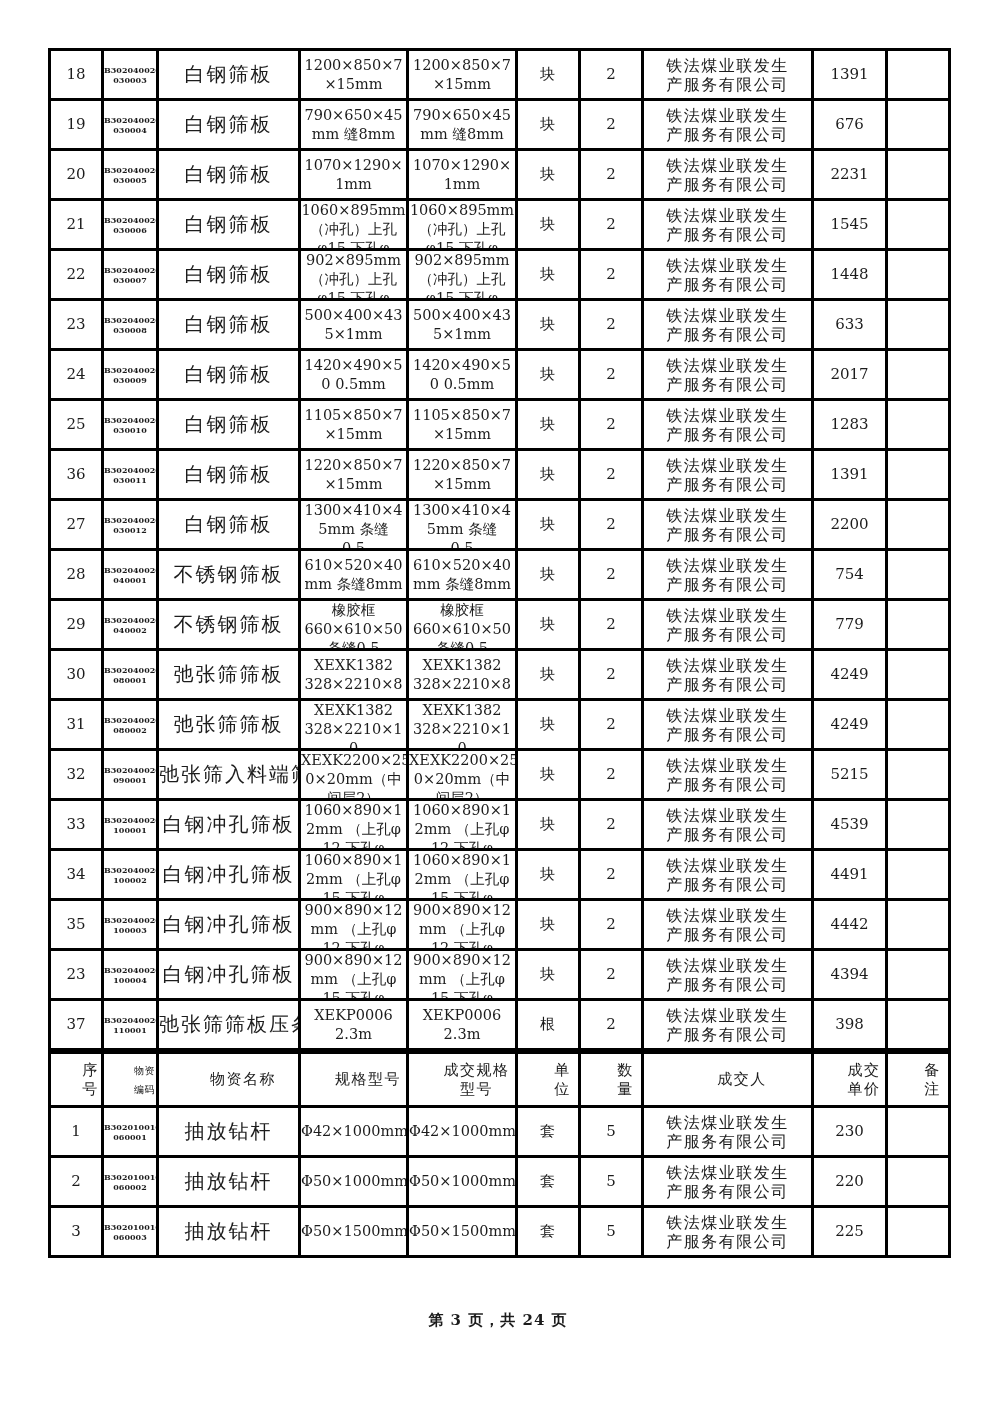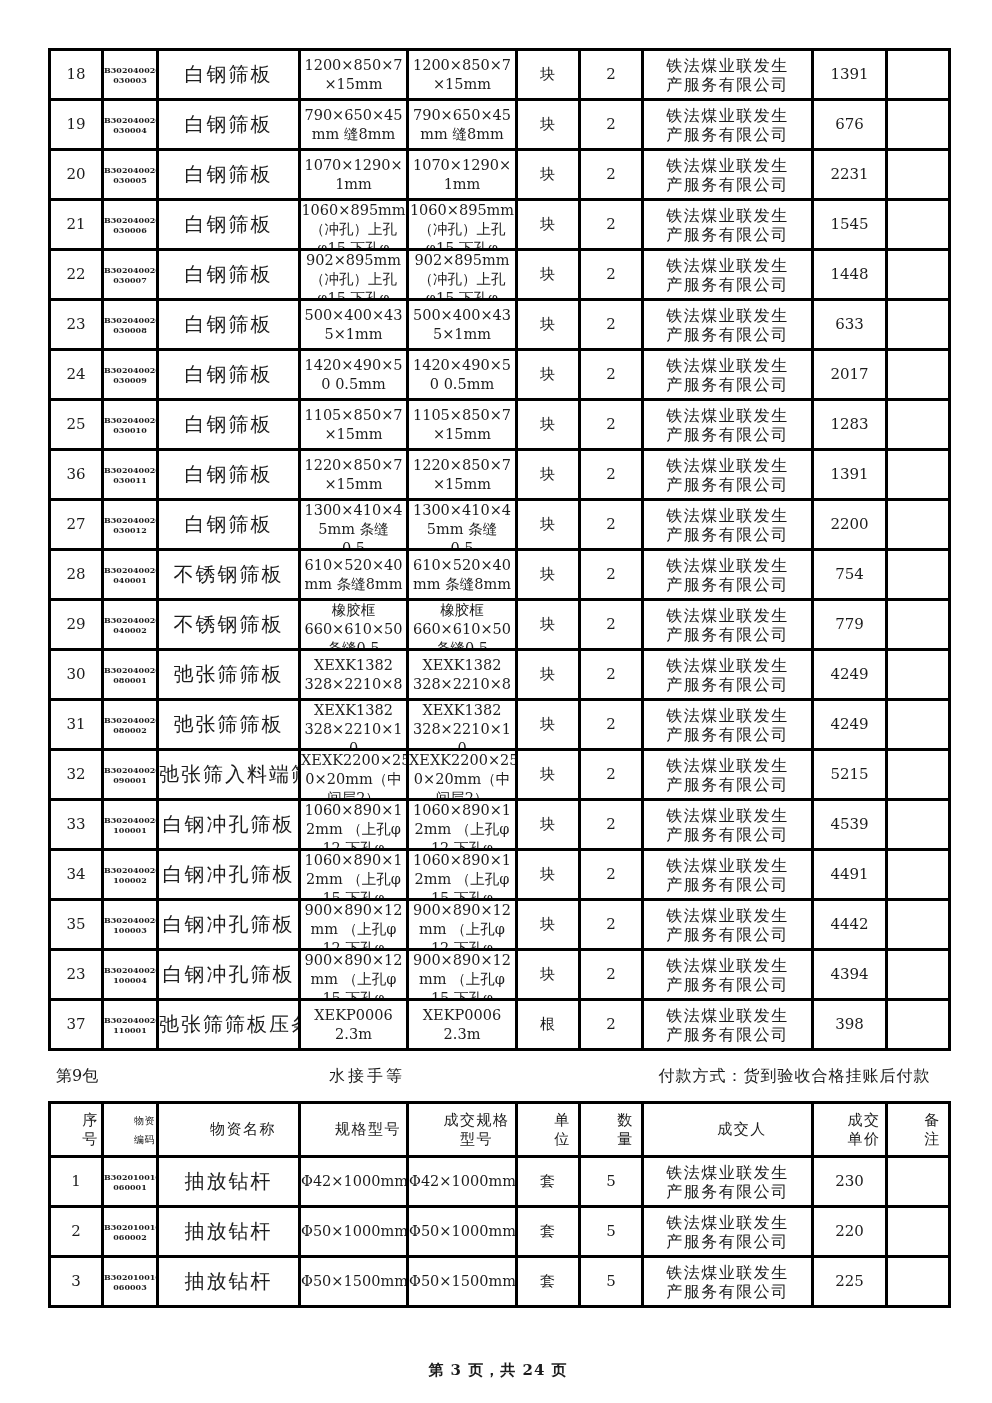--- a/index.html
+++ b/index.html
@@ -1252,25 +1252,20 @@
           </td>
           <td>
             <div class="clip">
               <div class="tx"></div>
             </div>
           </td>
         </tr>
       </tbody>
   </table>
 
-  <div class="band">
-    <span class="band-left">第9包</span>
-    <span class="band-center">水接手等</span>
-    <span class="band-right">付款方式：货到验收合格挂账后付款</span>
-  </div>
 
   <table class="grid t2">
     <colgroup>
       <col style="width:53px">
         <col style="width:55px">
         <col style="width:142px">
       <col style="width:108px">
         <col style="width:109px">
         <col style="width:63px">
       <col style="width:63px">

